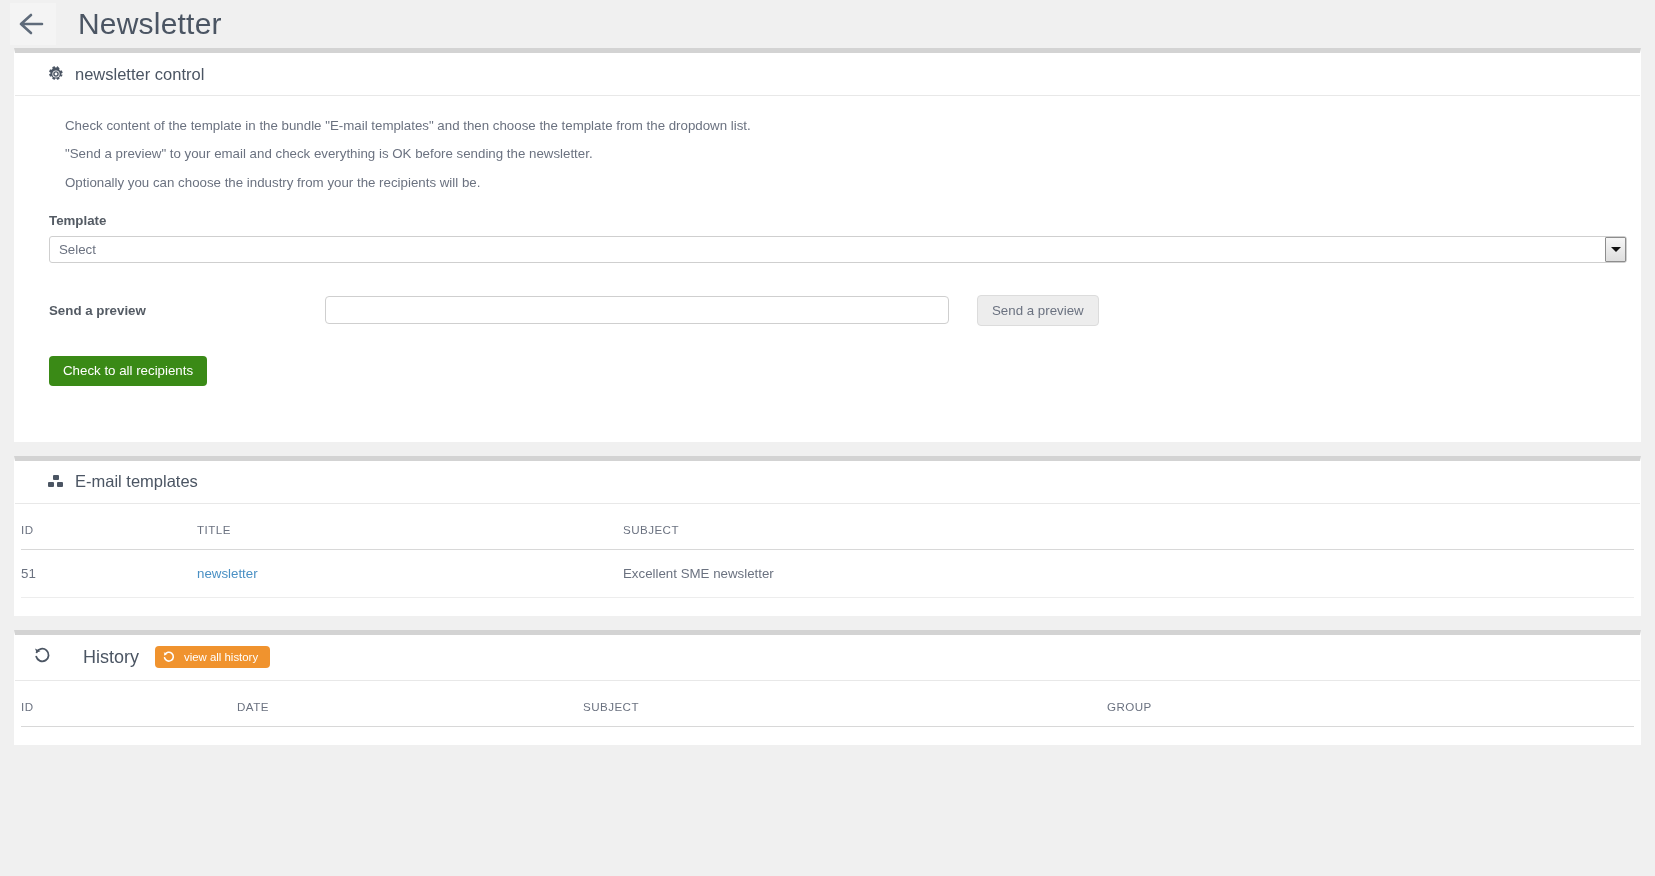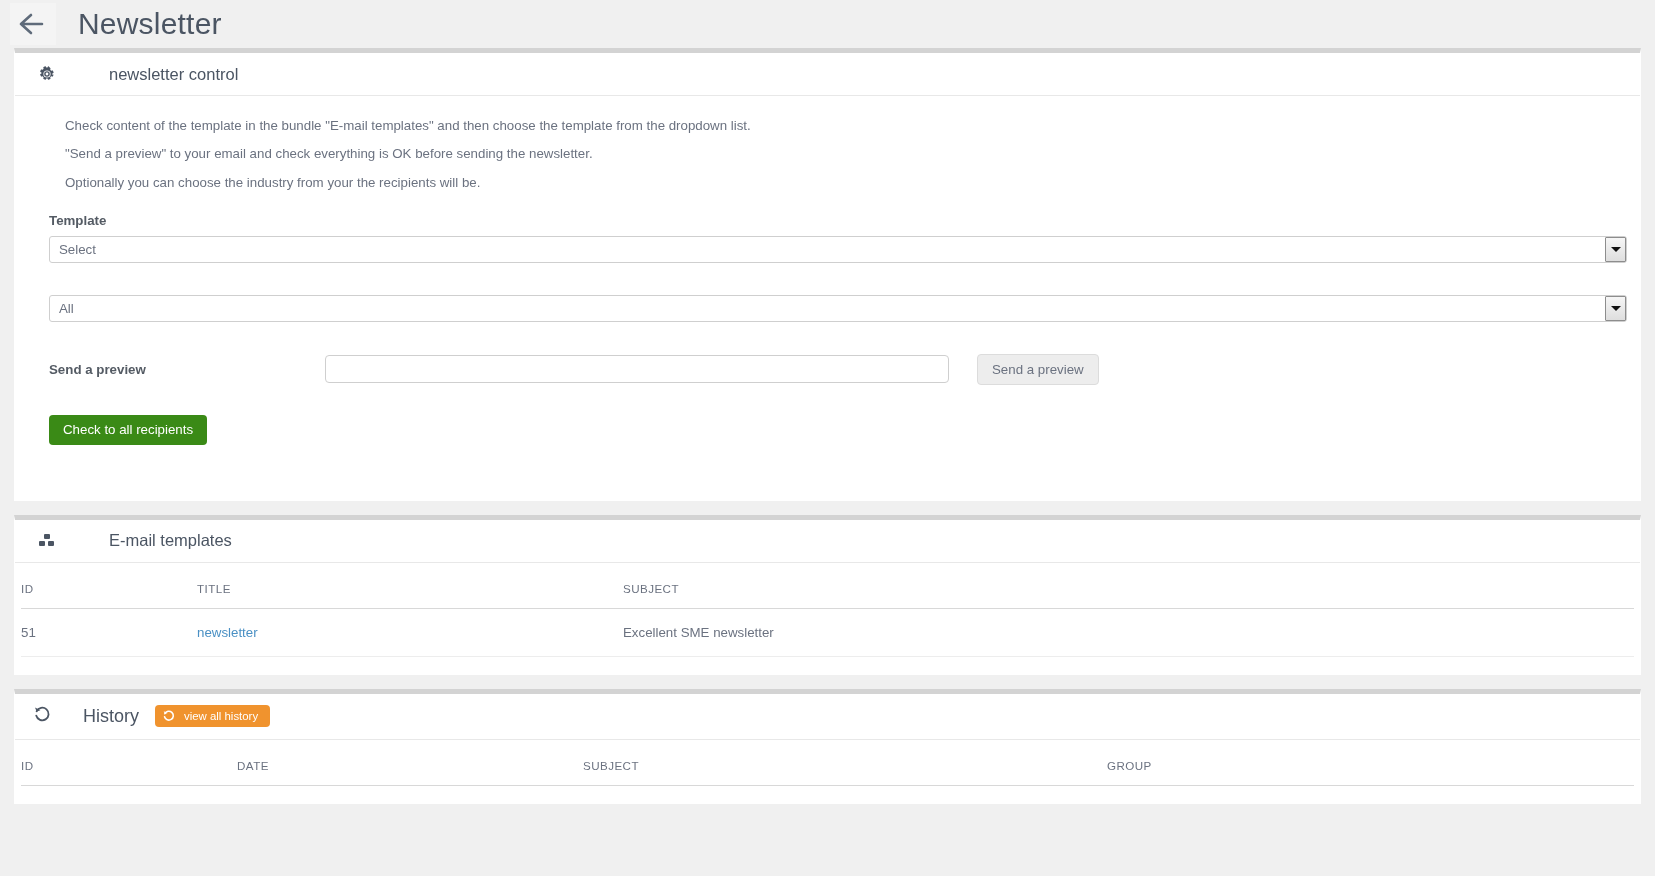--- a/index.html
+++ b/index.html
@@ -41,23 +41,22 @@
     margin: 0 14px 0 14px;
     background: #ffffff;
     border-top: 5px solid #d3d3d3;
     border-left: 1px solid #ffffff;
     border-right: 1px solid #ffffff;
   }
   .panel-head {
     height: 43px;
     display: flex;
     align-items: center;
-    padding-left: 22px;
+    padding-left: 31px;
     border-bottom: 1px solid #e8e8e8;
-    gap: 43px;
   }
   .panel-head .head-icon {
     width: 20px; height: 20px;
     display: flex; align-items: center; justify-content: center;
     margin-right: 9px;
     color: #4b5563;
     flex: none;
   }
   .panel-title {
     font-size: 16.5px;
@@ -276,26 +275,20 @@
     <div class="form-area">
 
       <div class="field-label">Template</div>
       <div class="select-wrap">
         <div class="select-box">Select</div>
         <div class="select-arrow">
           <span class="tri"></span>
         </div>
       </div>
 
-      <div class="select-wrap">
-        <div class="select-box">All</div>
-        <div class="select-arrow">
-          <span class="tri"></span>
-        </div>
-      </div>
 
       <div class="preview-row">
         <div class="preview-label">Send a preview</div>
         <input class="preview-input" type="text" placeholder="" style="">
         <button class="btn-preview">Send a preview</button>
       </div>
 
       <button class="btn-green">Check to all recipients</button>
 
       <div class="form-bottom"></div>

